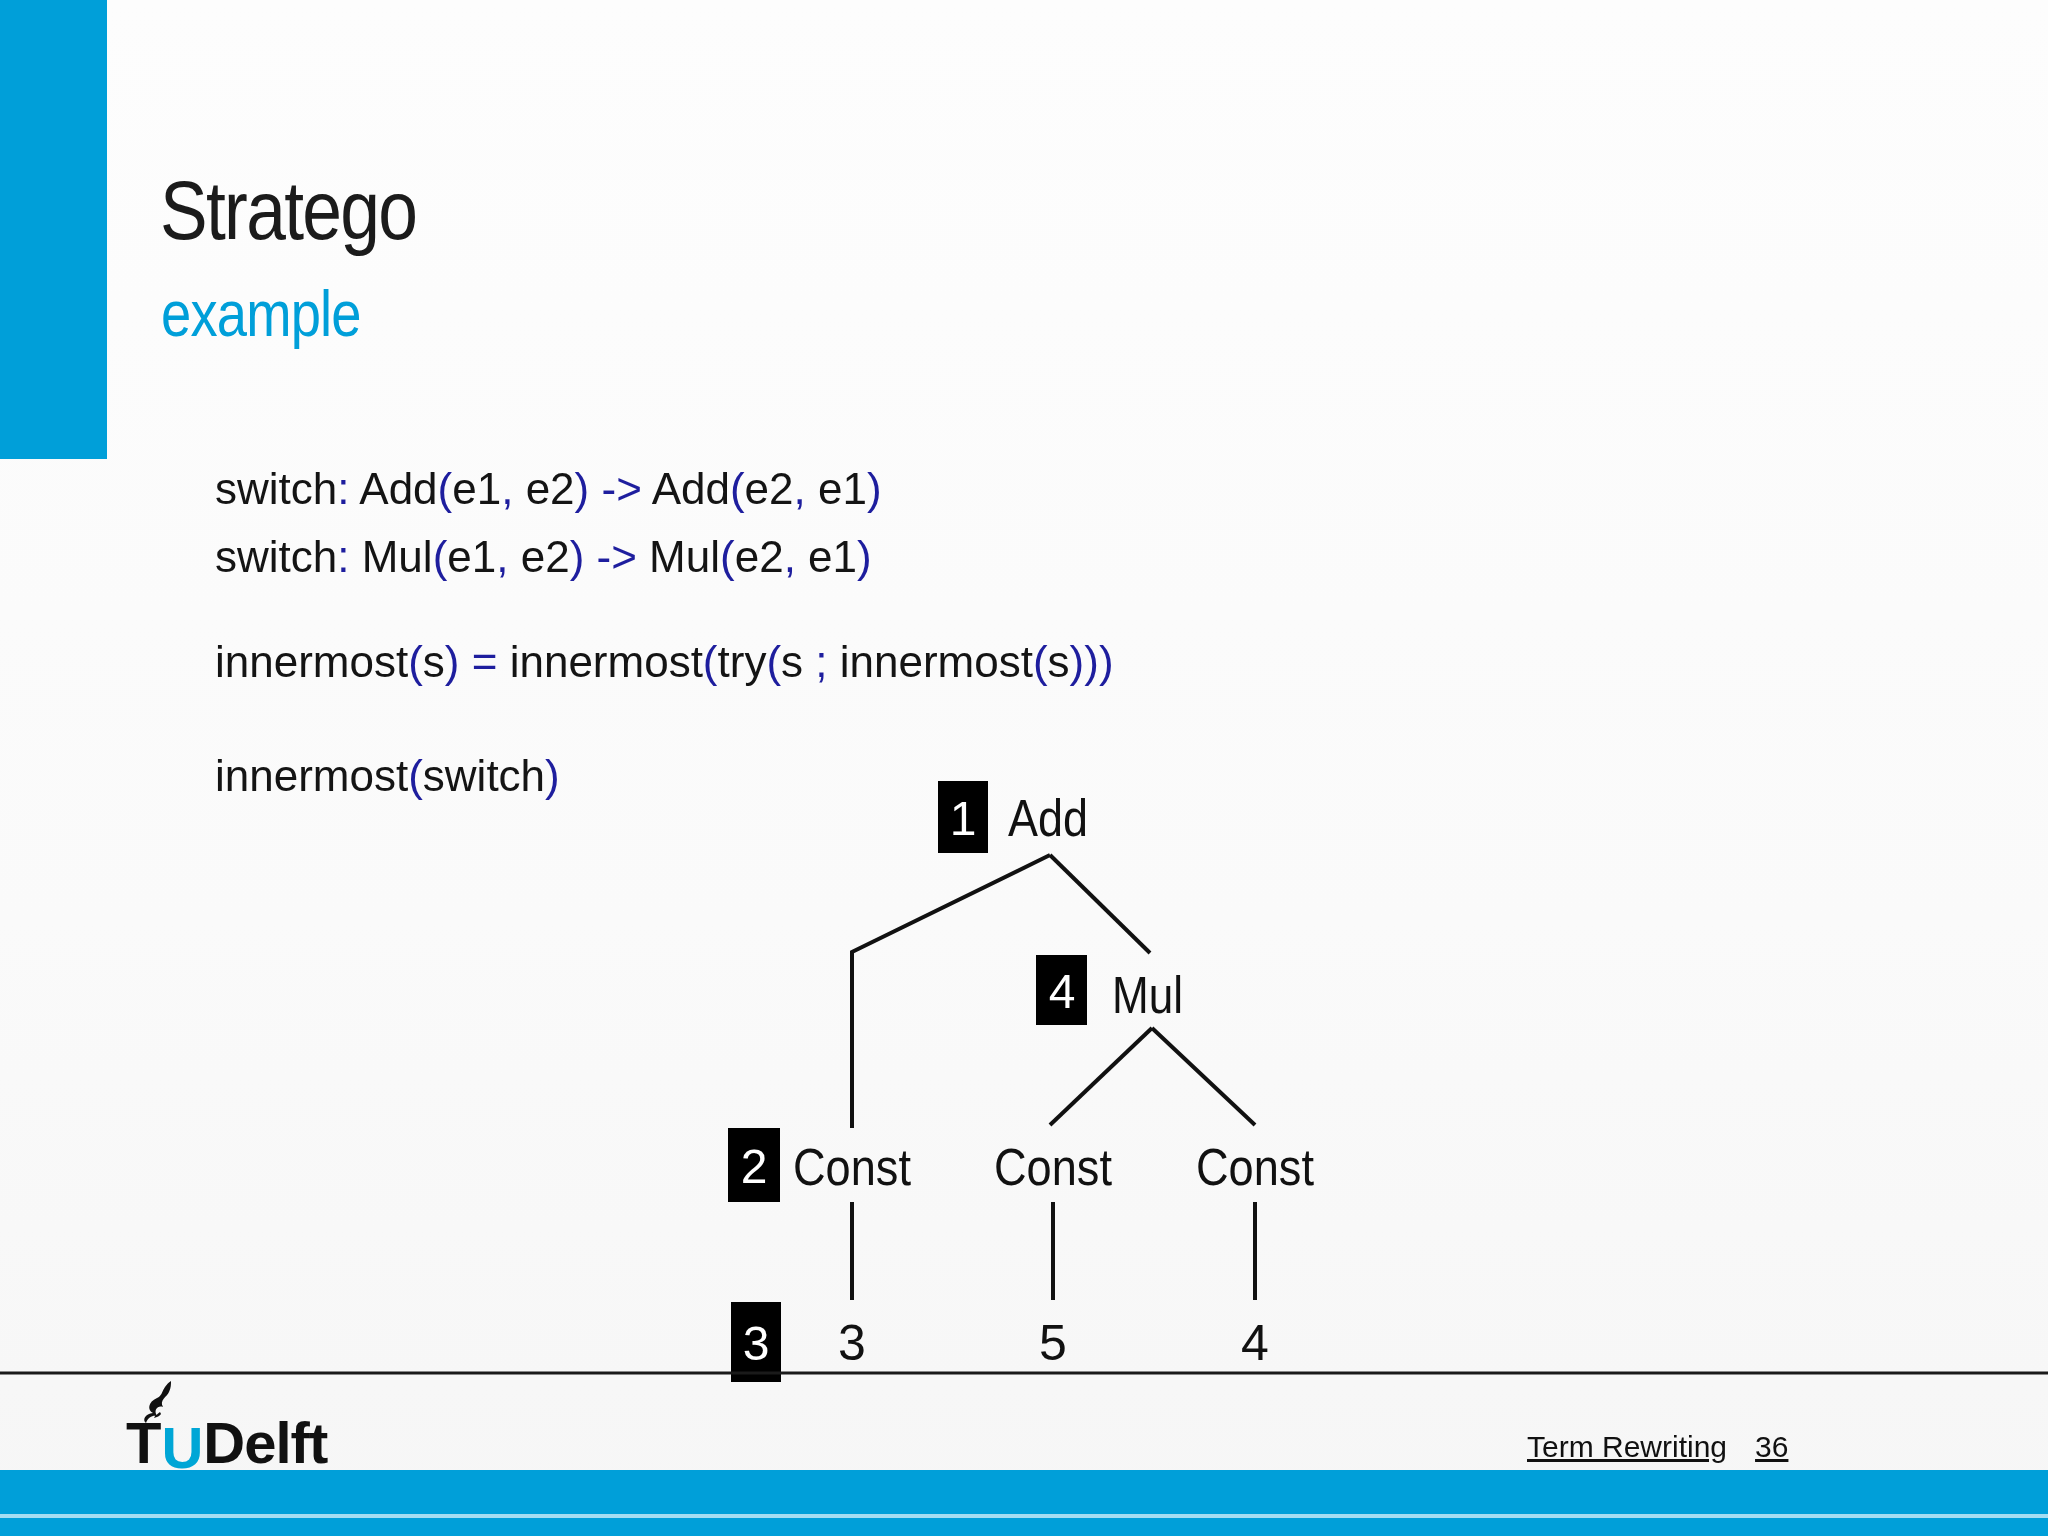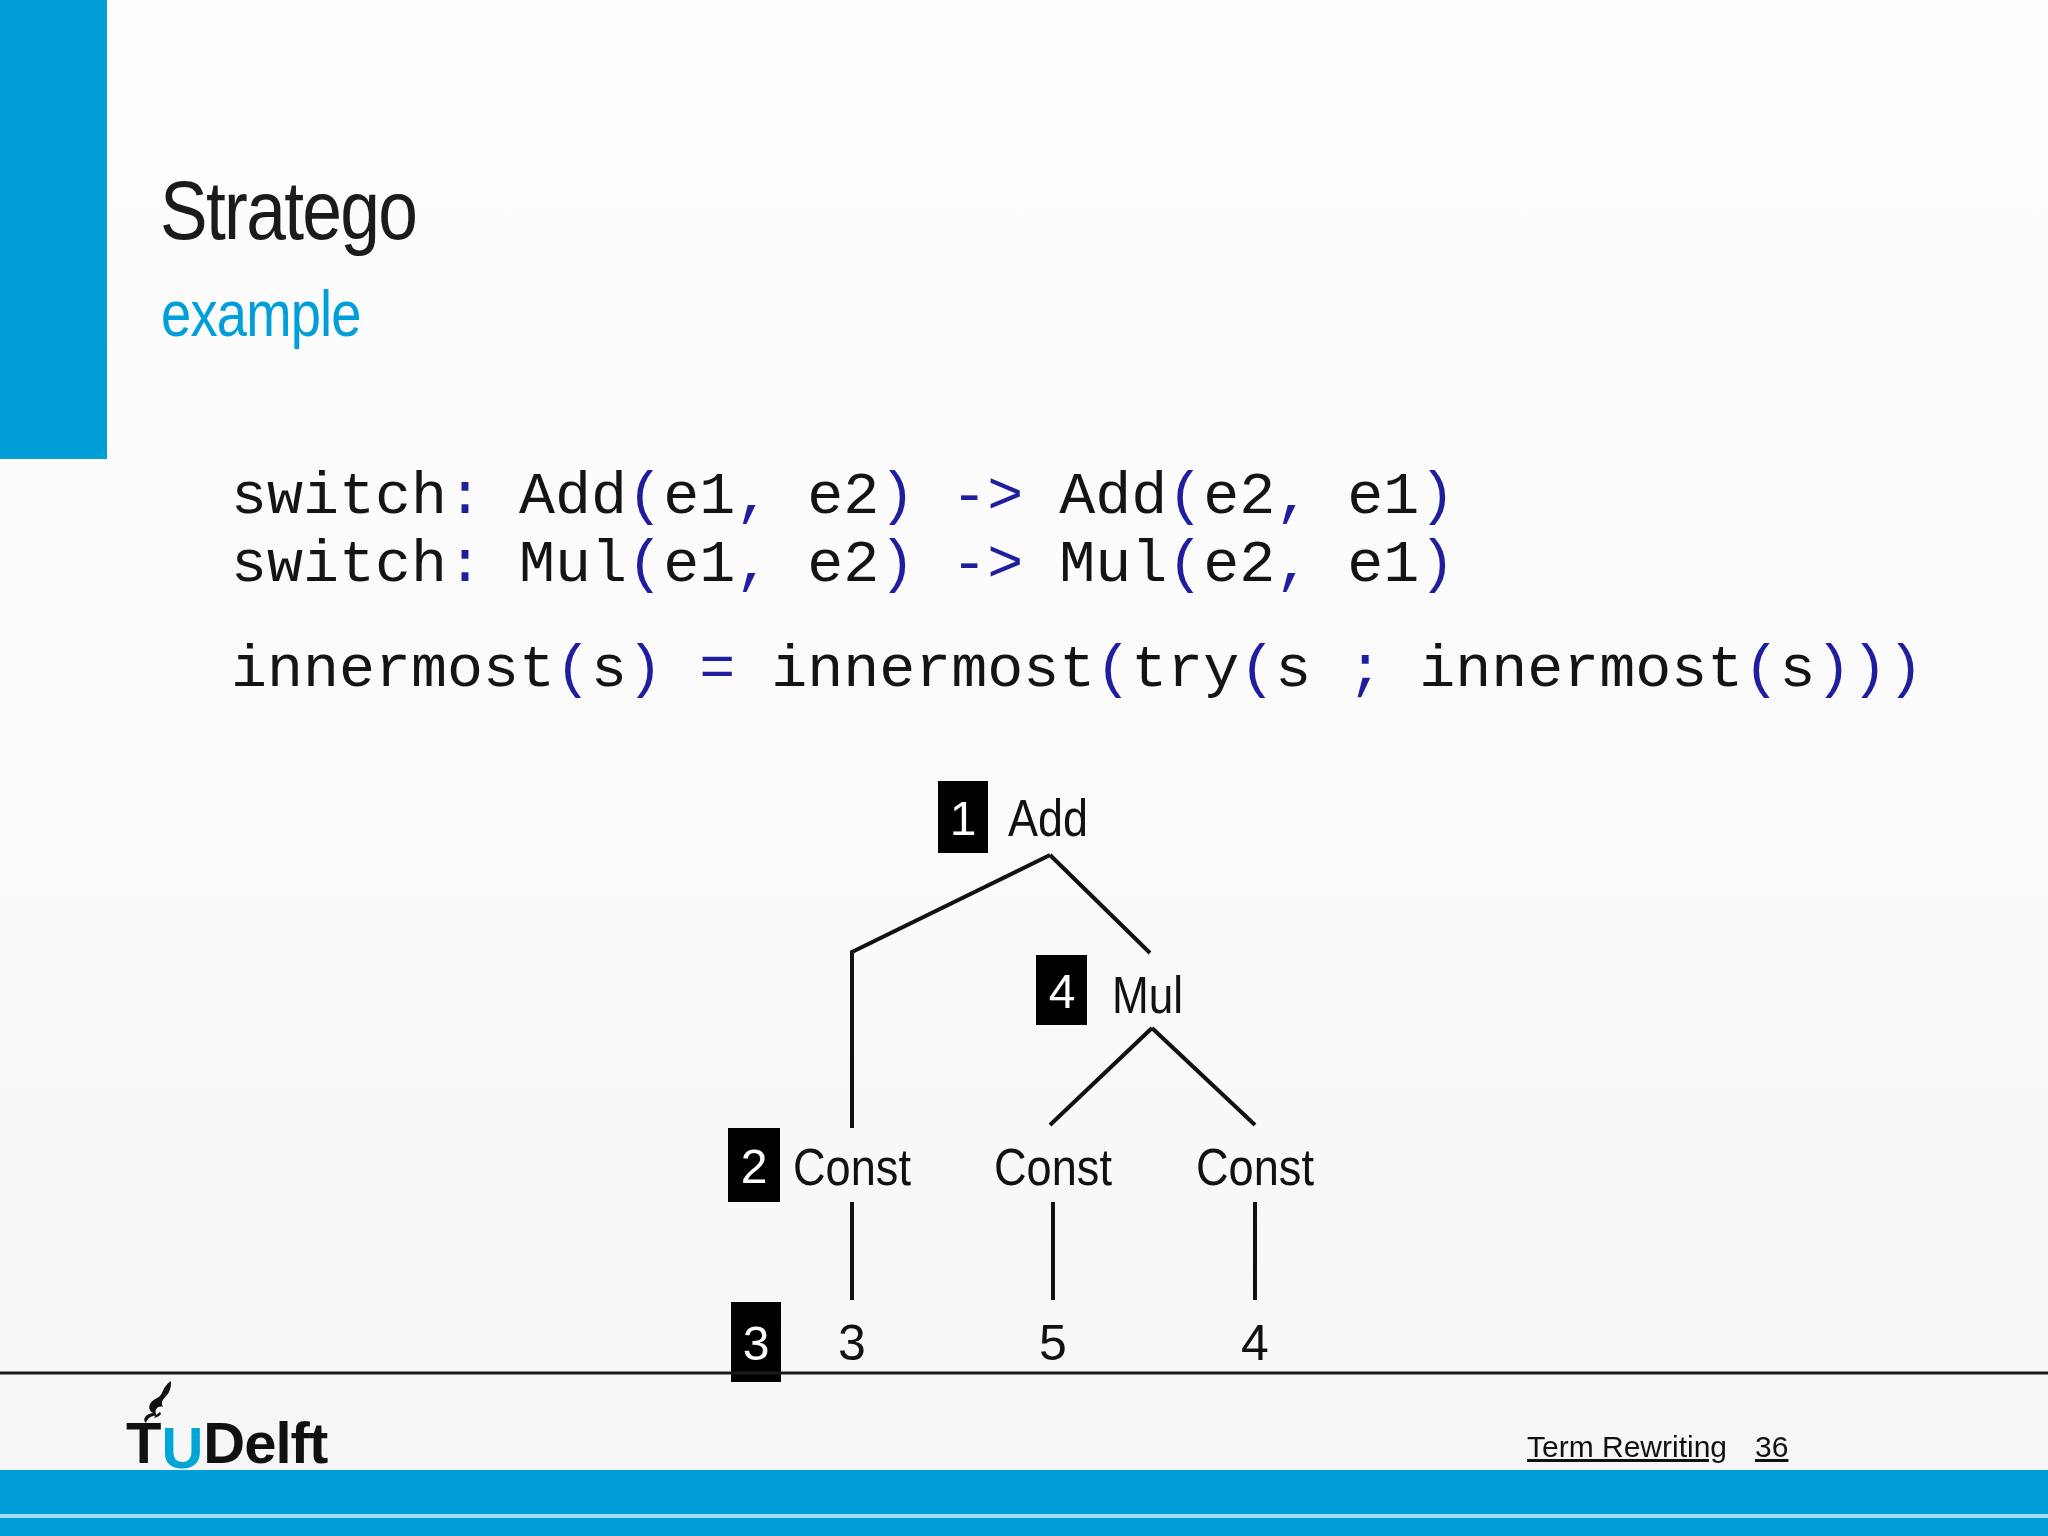--- a/index.html
+++ b/index.html
@@ -13,22 +13,22 @@
     position:absolute;left:160px;top:168px;font-size:84px;font-weight:500;
     letter-spacing:-2px;color:#1b1b1b;transform:scaleX(.85);transform-origin:left top;
     white-space:nowrap;line-height:1;
   }
   .subtitle{
     position:absolute;left:161px;top:282px;font-size:64px;font-weight:500;
     letter-spacing:-1px;color:#009fd9;transform:scaleX(.85);transform-origin:left top;
     white-space:nowrap;line-height:1;
   }
   .code-line{
-    position:absolute;left:231px;font-family:Liberation Mono, monospace;
-    font-size:60px;line-height:1;white-space:pre;color:#141414;
+    position:absolute;left:215px;font-family:Liberation Sans, sans-serif;
+    font-size:44px;line-height:1;white-space:pre;color:#141414;
   }
   .code-line .p{color:#1e1e9e;}
   .tree-svg{position:absolute;left:0;top:0;}
   .node-label{font-family:"Liberation Sans",sans-serif;font-size:52px;fill:#111;}
   .leaf-num{font-family:"Liberation Sans",sans-serif;font-size:50px;fill:#111;}
   .badge-num{font-family:"Liberation Sans",sans-serif;font-size:48px;fill:#fff;}
   .footer-logo{position:absolute;left:126px;top:1414px;line-height:1;white-space:nowrap;}
   .footer-logo .t{font-size:58px;font-weight:700;color:#111;}
   .footer-logo .u{font-size:58px;font-weight:700;color:#00a6d6;display:inline-block;transform:translateY(5px);}
   .footer-logo .delft{font-size:58px;font-weight:700;color:#111;letter-spacing:-1px;}
@@ -46,20 +46,21 @@
 <div class="slide">
 
   <div class="left-bar"></div>
 
   <div class="title">Stratego</div>
   <div class="subtitle">example</div>
 
   <div class="code-line" style="top:467px"><span>switch</span><span class="p">:</span><span> </span><span>Add</span><span class="p">(</span><span>e1</span><span class="p">,</span><span> e2</span><span class="p">)</span><span> </span><span class="p">-&gt;</span><span> Add</span><span class="p">(</span><span>e2</span><span class="p">,</span><span> e1</span><span class="p">)</span></div>
   <div class="code-line" style="top:535px"><span>switch</span><span class="p">:</span><span> </span><span>Mul</span><span class="p">(</span><span>e1</span><span class="p">,</span><span> e2</span><span class="p">)</span><span> </span><span class="p">-&gt;</span><span> Mul</span><span class="p">(</span><span>e2</span><span class="p">,</span><span> e1</span><span class="p">)</span></div>
   <div class="code-line" style="top:640px"><span>innermost</span><span class="p">(</span><span>s</span><span class="p">)</span><span> </span><span class="p">=</span><span> </span><span>innermost</span><span class="p">(</span><span>try</span><span class="p">(</span><span>s </span><span class="p">;</span><span> innermost</span><span class="p">(</span><span>s</span><span class="p">)))</span></div>
+  <div class="code-line" style="top:754px"><span>innermost</span><span class="p">(</span><span>switch</span><span class="p">)</span></div>
 
   <svg class="tree-svg" width="2048" height="1536" viewBox="0 0 2048 1536">
 
     <g stroke="#111" stroke-width="4" fill="none">
       <polyline points="1050,855 852,952 852,1128"></polyline>
       <line x1="1050" y1="855" x2="1150" y2="953"></line>
       <line x1="1152" y1="1028" x2="1050" y2="1125"></line>
       <line x1="1152" y1="1028" x2="1255" y2="1125"></line>
       <line x1="852" y1="1202" x2="852" y2="1300"></line>
       <line x1="1053" y1="1202" x2="1053" y2="1300"></line>

